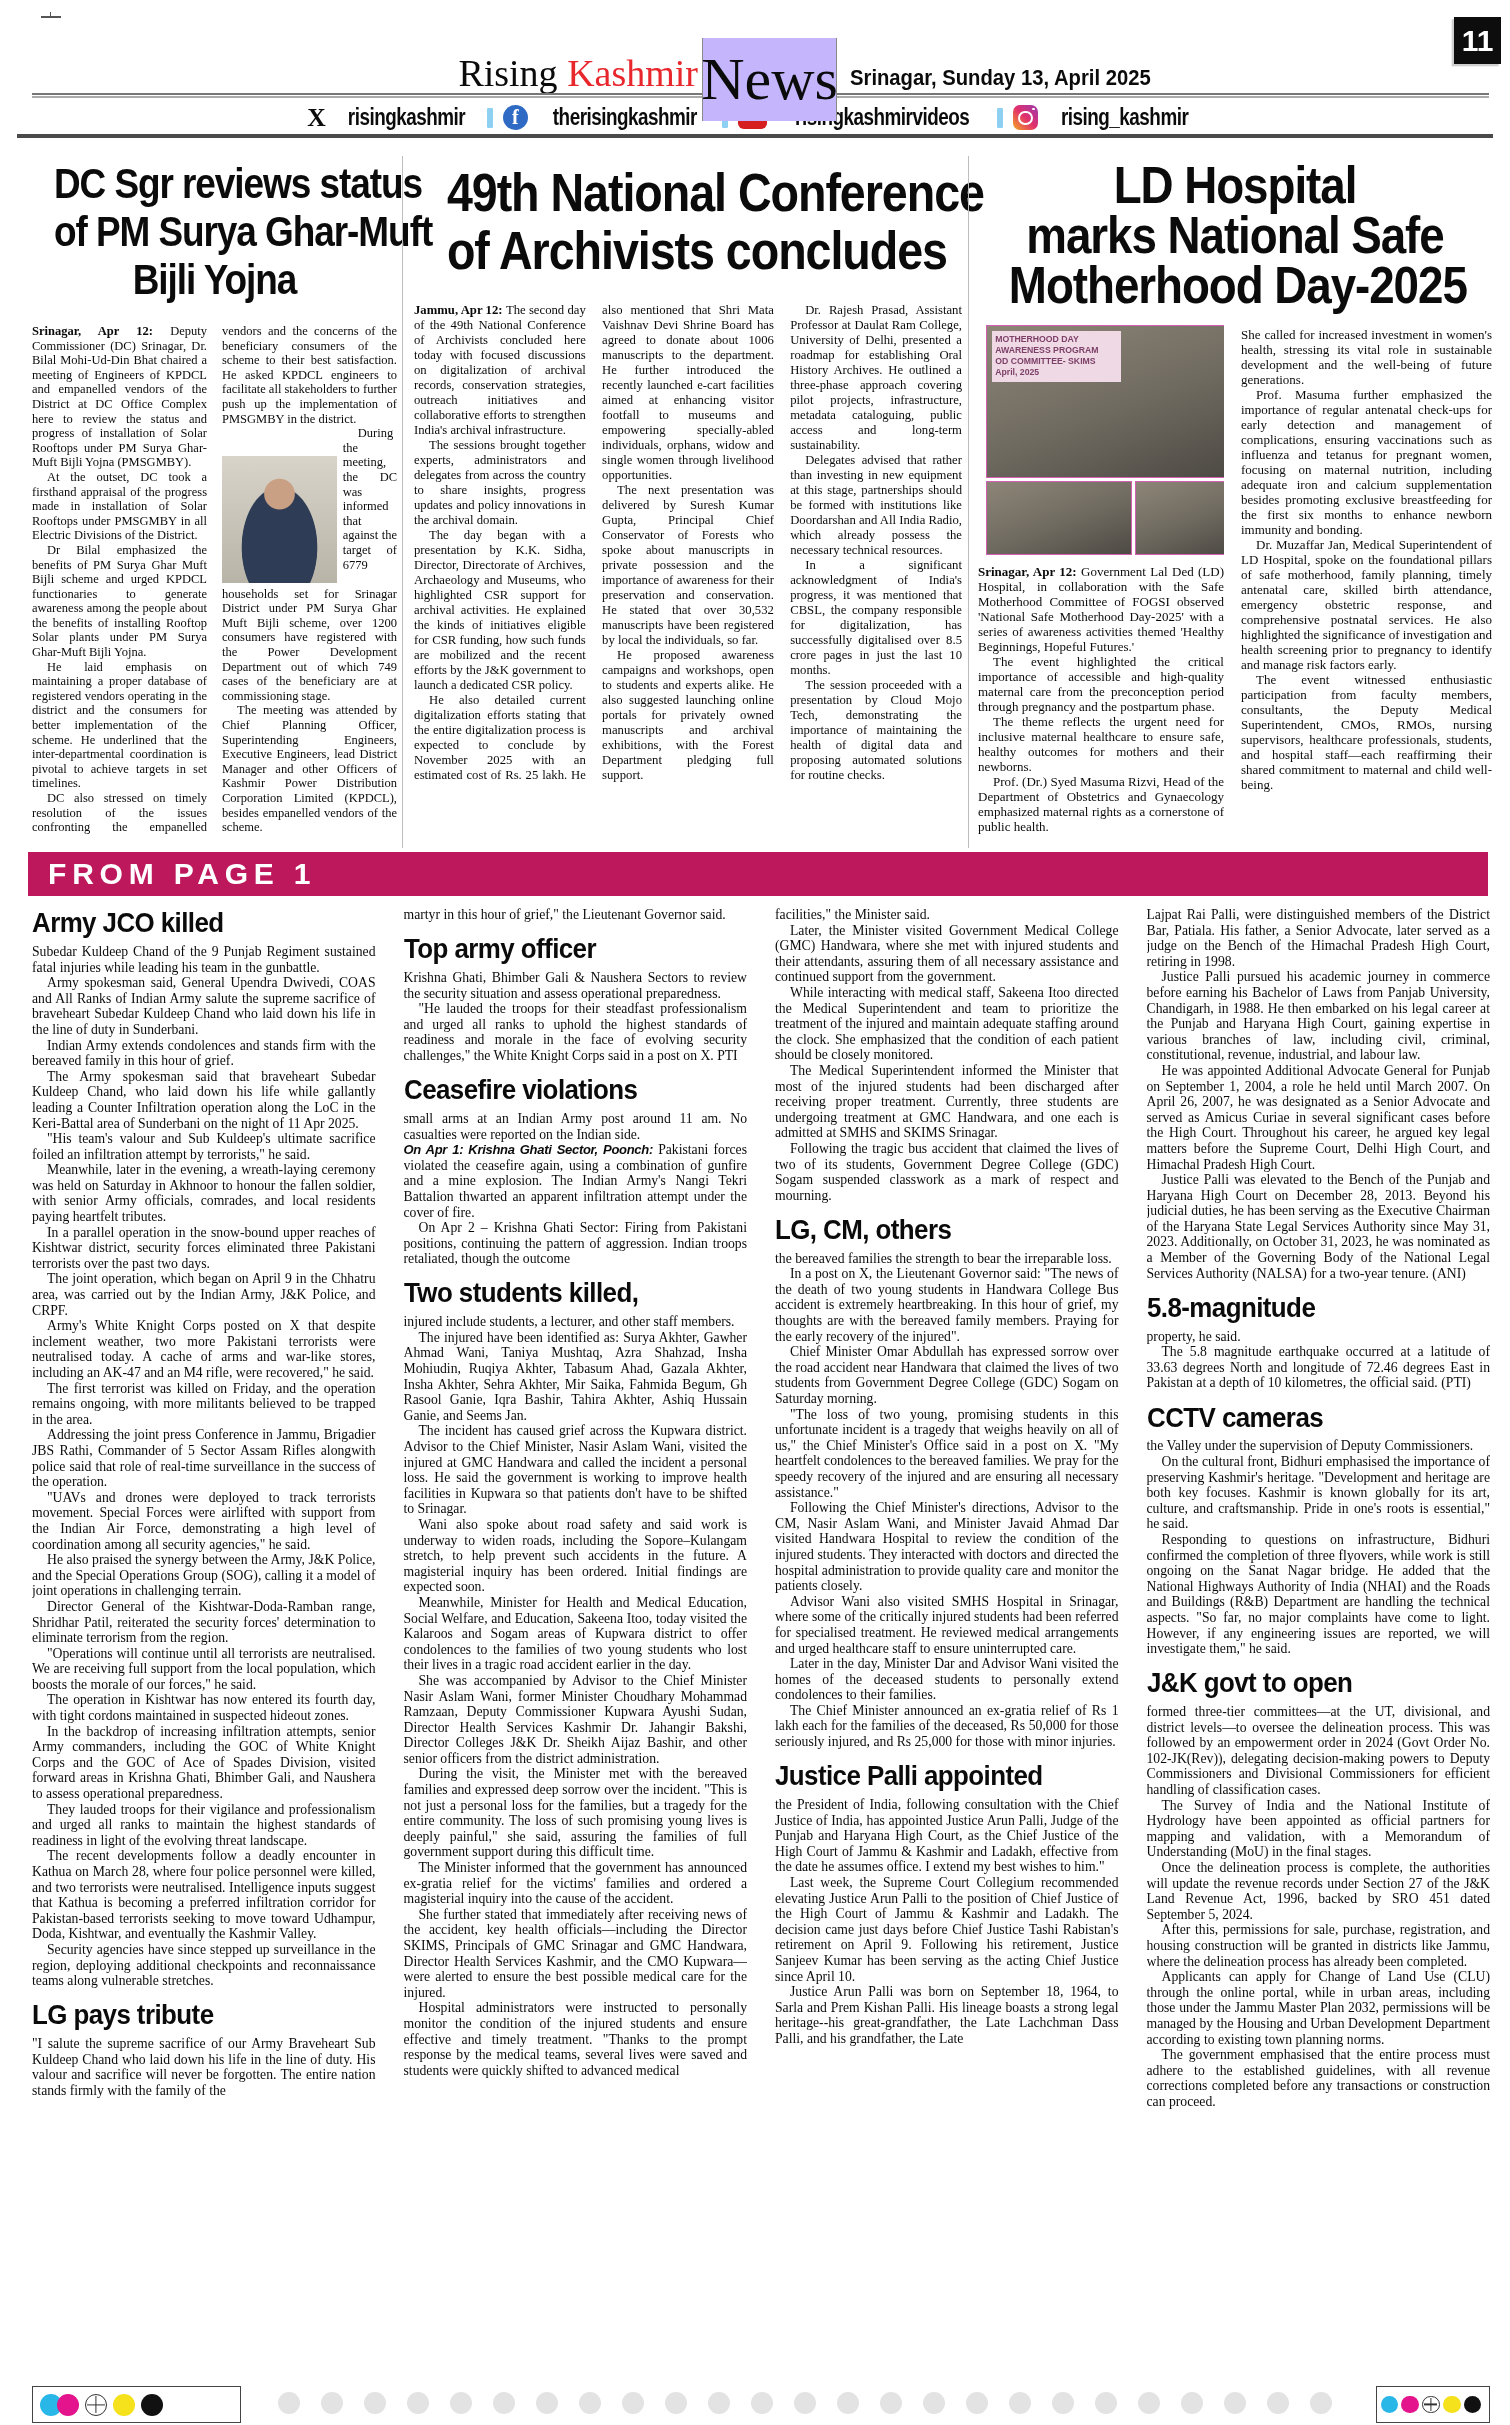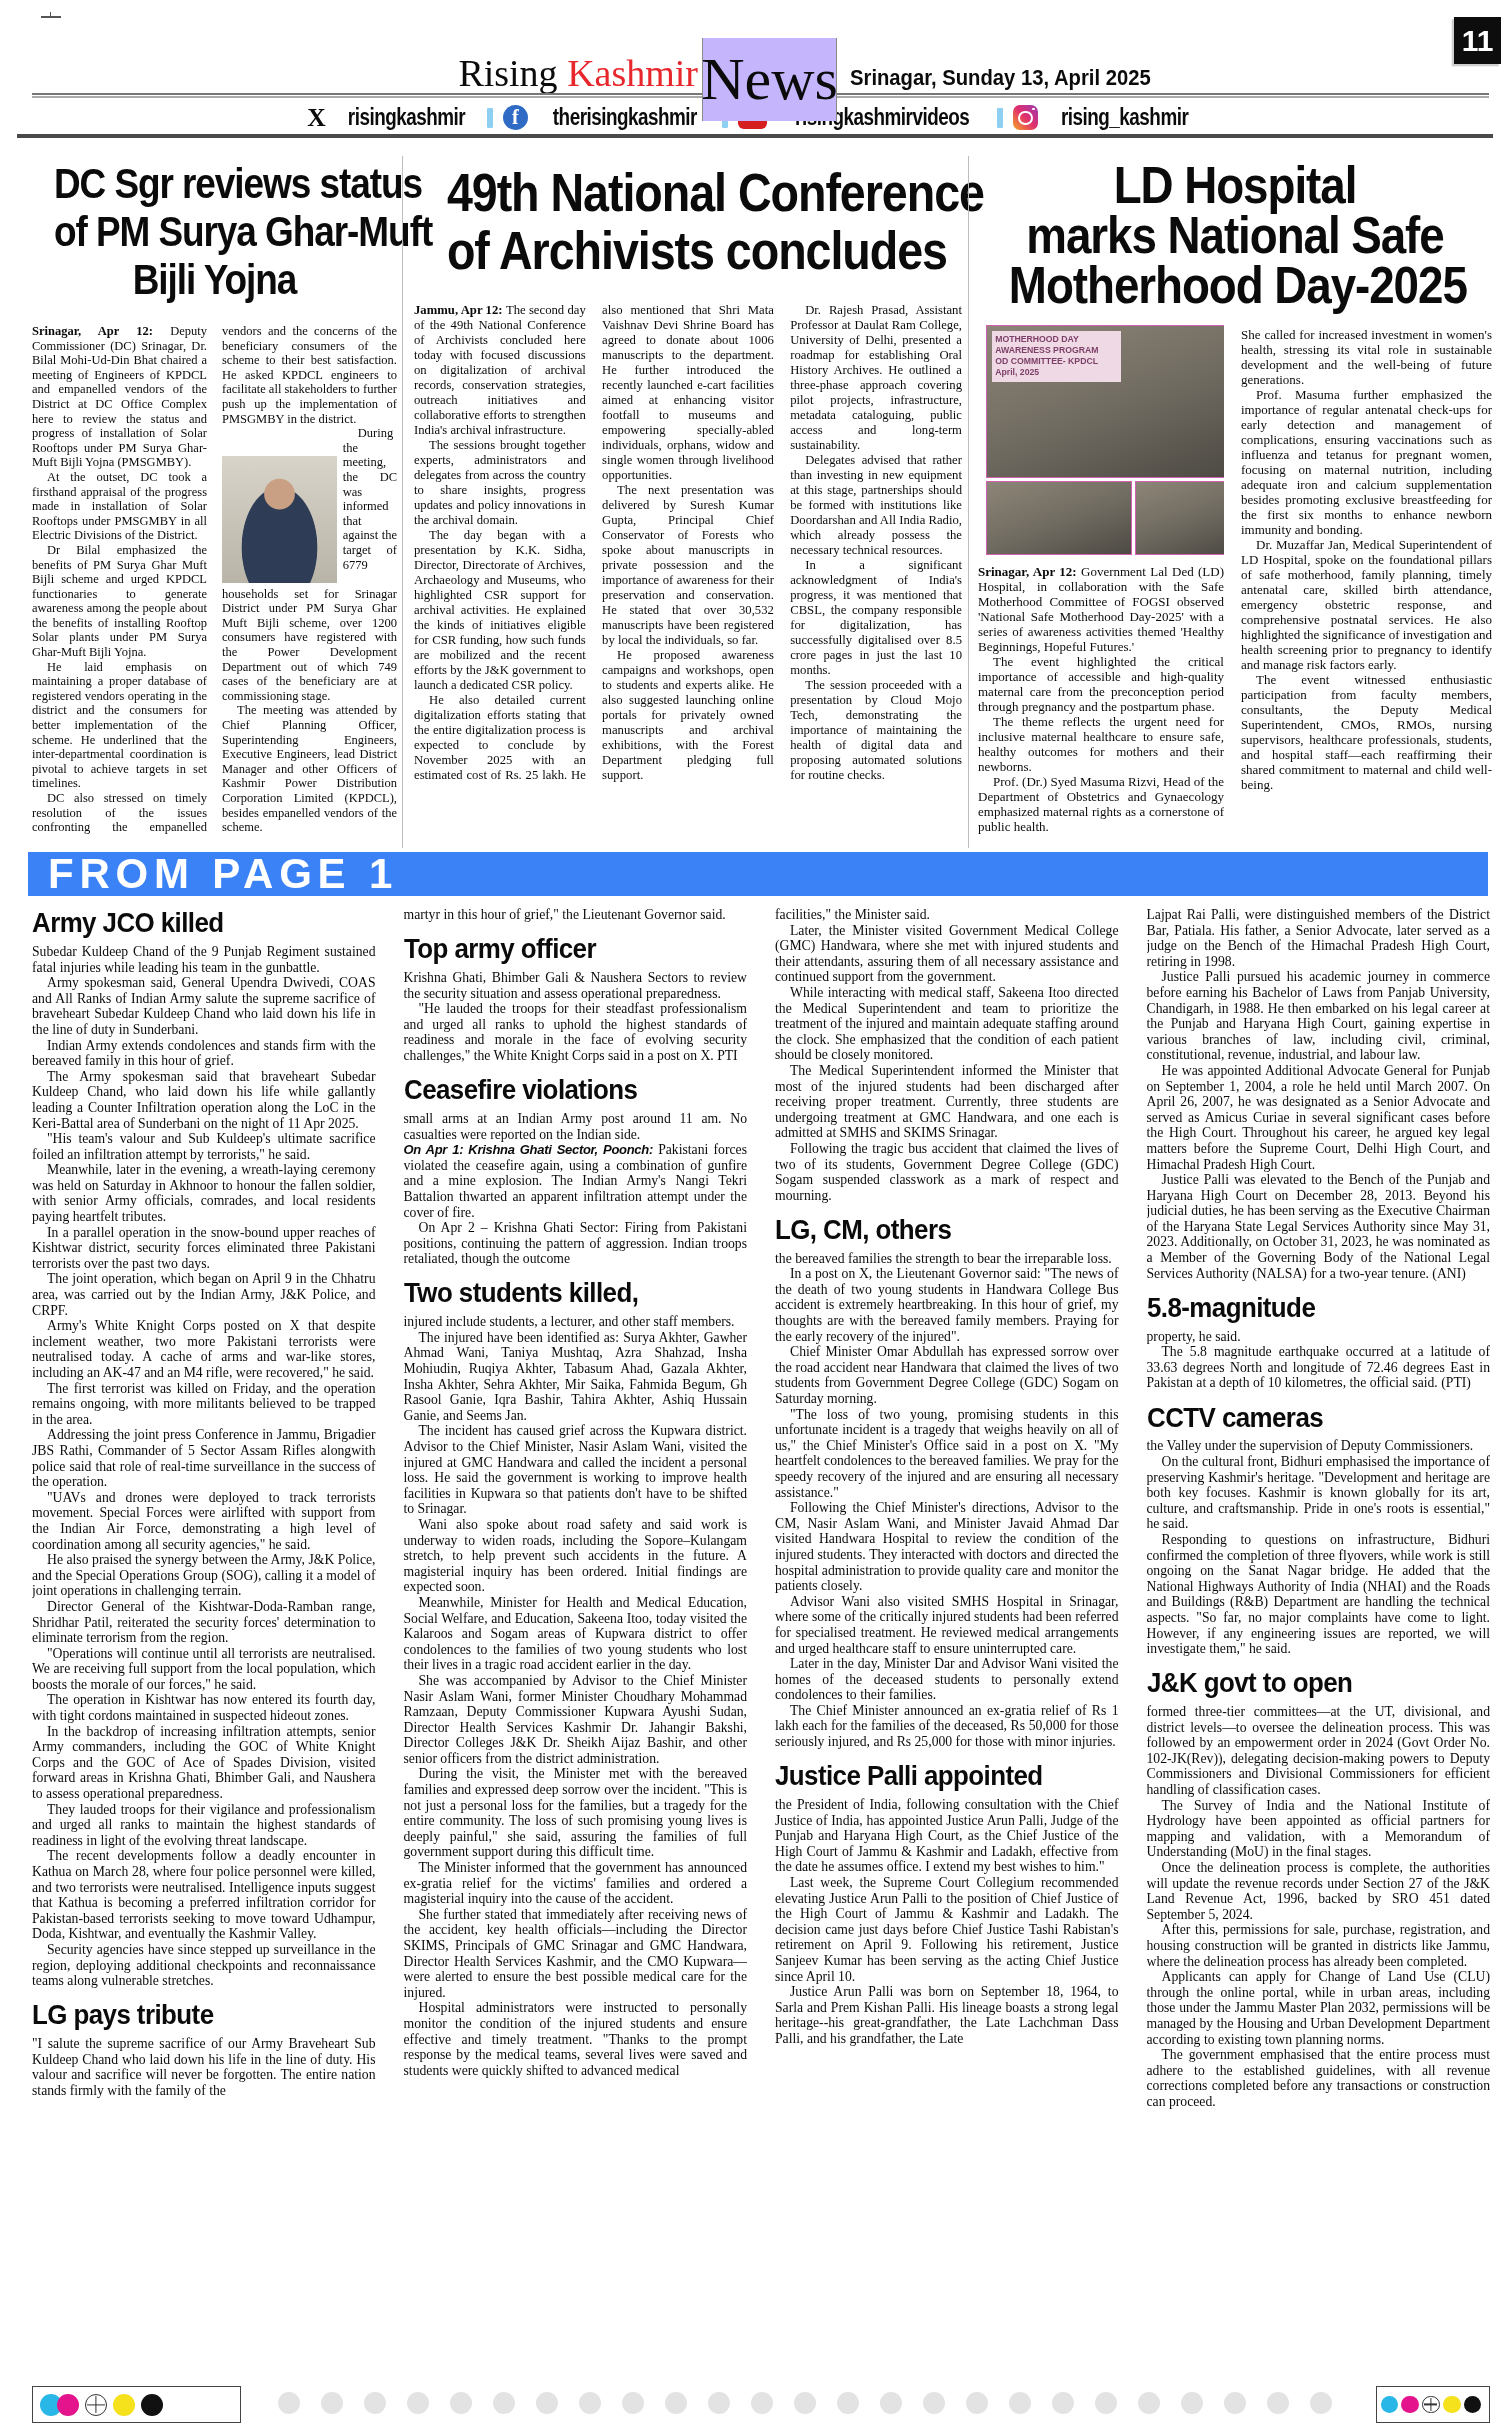--- a/index.html
+++ b/index.html
@@ -74,23 +74,23 @@
   .ph{background:linear-gradient(160deg,#8d8577 0%,#6f6a60 55%,#4d4a44 100%);
       border:1.7px solid #d45fb0;box-sizing:border-box;}
   .ph-main{width:243px;height:153px;position:relative;margin-bottom:2.9px;}
   .banner{position:absolute;left:4.7px;top:4.7px;width:122px;background:#efd9e4;color:#7c3f68;
           font-family:"Liberation Sans",sans-serif;font-weight:700;font-size:8.7px;
           line-height:11px;padding:3.5px;}
   .ph-row{display:flex;gap:2.9px;}
   .ph-a{width:146px;height:74px;}
   .ph-b{width:94px;height:74px;}
   
-  .sectionbar{position:absolute;left:28px;top:852px;width:1460px;height:44px;background:#3b82f6;
+  .sectionbar{position:absolute;left:28px;top:852px;width:1460px;height:44px;background:#be185d;
       color:#fff;display:flex;align-items:center;font-family:"Liberation Sans",sans-serif;
-      font-weight:700;font-size:42px;letter-spacing:5.8px;padding-left:20px;box-sizing:border-box;}
+      font-weight:700;font-size:30px;letter-spacing:5.8px;padding-left:20px;box-sizing:border-box;}
   #bottom{position:absolute;left:32px;top:907px;width:1458px;height:1466px;
           display:grid;grid-template-columns:repeat(4,1fr);column-gap:28px;}
   .bcol{overflow:hidden;font-size:13.7px;line-height:15.6px;text-align:justify;}
   .bcol p{margin:0;text-indent:15px;}
   .bcol p.ni{text-indent:0;}
   .cont-head{font-family:"Liberation Sans",sans-serif;font-weight:800;font-size:27px;
              letter-spacing:-0.6px;transform:scaleX(.96);transform-origin:left;
              margin:11.6px 0 5.8px;line-height:30px;white-space:nowrap;}
   .bcol .cont-head:first-child{margin-top:1.2px;}
   
@@ -180,21 +180,21 @@
         <div class="hl-line">marks National Safe</div>
         <div class="hl-line">Motherhood Day-2025</div>
       </div>
     <div id="art3-cols">
       <div id="art3-left">
         <div class="collage">
           <div class="ph ph-main">
             <div class="banner">
               <div>MOTHERHOOD DAY</div>
               <div>AWARENESS PROGRAM</div>
-              <div>OD COMMITTEE- KPDCL</div>
+              <div>OD COMMITTEE- SKIMS</div>
               <div>April, 2025</div>
             </div>
           </div>
           <div class="ph-row">
             <div class="ph ph-a"></div>
             <div class="ph ph-b"></div>
           </div>
         </div>
         <div class="art-body">
             <p class="ni"><strong>Srinagar, Apr 12: </strong>Government Lal Ded (LD) Hospital, in collaboration with the Safe Motherhood Committee of FOGSI observed 'National Safe Motherhood Day-2025' with a series of awareness activities themed 'Healthy Beginnings, Hopeful Futures.'</p>

